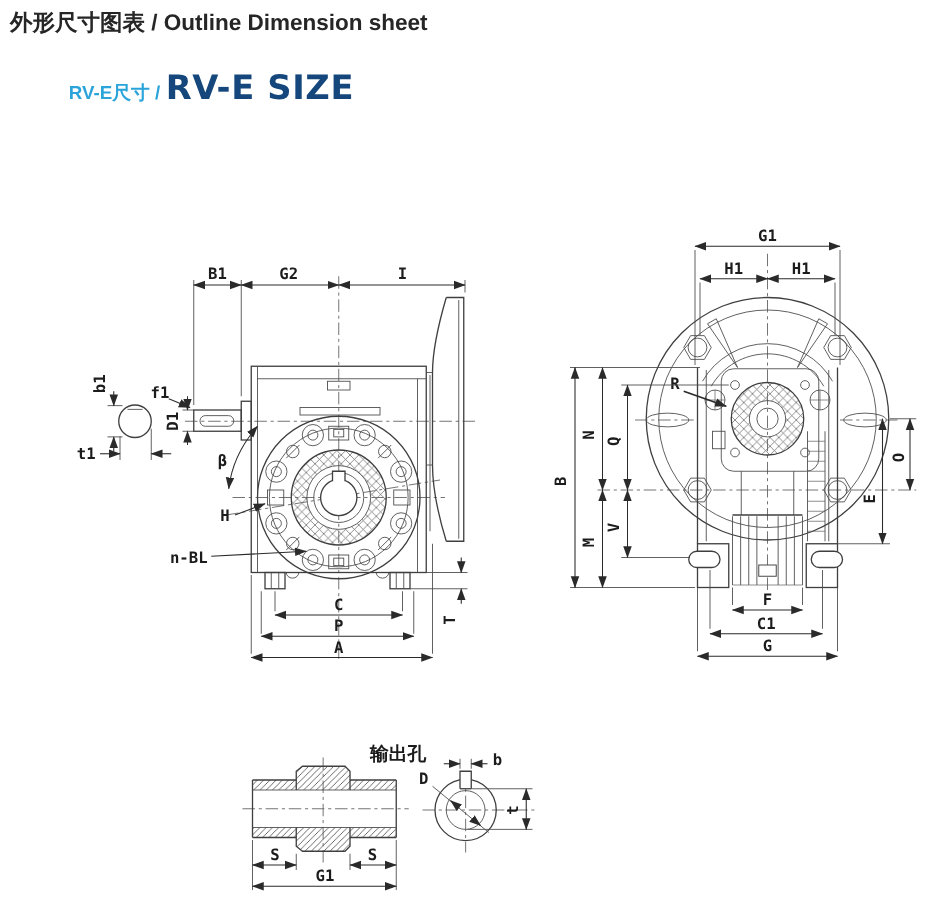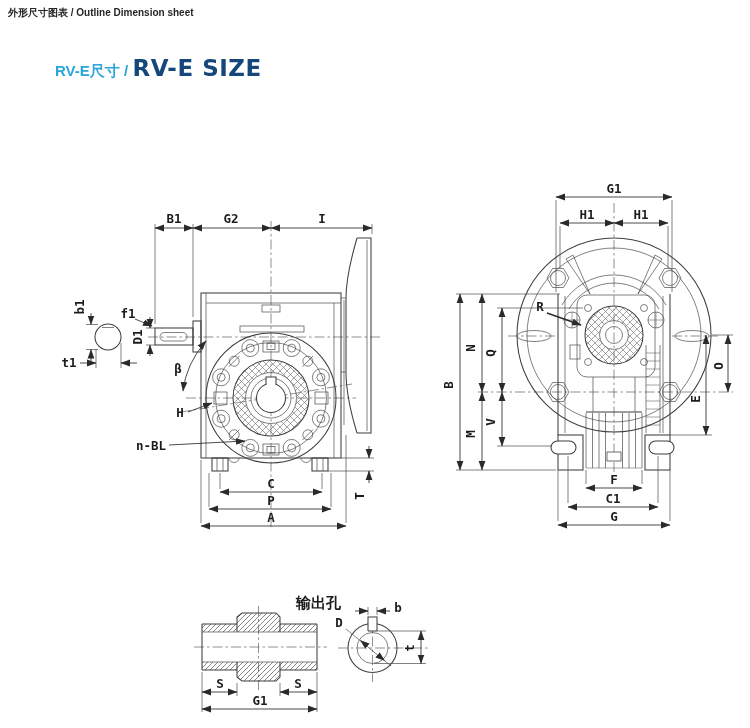--- a/index.html
+++ b/index.html
@@ -1,21 +1,21 @@
 <!DOCTYPE html>
 <html><head>
 <meta charset="utf-8">
 <style>
   html,body{margin:0;padding:0;background:#fff;}
   .page{position:relative;width:750px;height:728px;background:#ffffff;overflow:hidden;
         font-family:"Liberation Sans",sans-serif;}
-  .hdr{position:absolute;left:8px;top:6px;font-weight:bold;font-size:10px;color:#262626;}
+  .hdr{position:absolute;left:8px;top:6px;font-weight:bold;font-size:18px;color:#262626;}
   .ttl{position:absolute;left:55px;top:55px;white-space:nowrap;}
   .ttl-cn{font-weight:bold;font-size:15px;color:#2ba4da;}
-  .ttl-en{font-weight:bold;font-size:23px;color:#15477c;letter-spacing:.5px;font-family:"DejaVu Sans",sans-serif;}
+  .ttl-en{font-weight:bold;font-size:27px;color:#15477c;letter-spacing:.5px;font-family:"DejaVu Sans",sans-serif;}
   svg{position:absolute;left:0;top:0;}
   .ol{stroke:#3f3f3f;stroke-width:1.05;fill:none;}
   .olw{stroke:#3f3f3f;stroke-width:1.05;fill:#ffffff;}
   .tl{stroke:#4a4a4a;stroke-width:.7;fill:none;}
   .tlw{stroke:#4a4a4a;stroke-width:.8;fill:#ffffff;}
   .hl{stroke:#5a5a5a;stroke-width:.55;fill:none;}
   .dim{stroke:#2a2a2a;stroke-width:.85;fill:none;}
   .cl{stroke:#606060;stroke-width:.7;fill:none;stroke-dasharray:10 3 2.5 3;}
   text.lbl{font:bold 12.5px "DejaVu Sans Mono",monospace;fill:#1c1c1c;text-anchor:middle;}
   text.cap{font:bold 15px "DejaVu Sans","Liberation Sans",sans-serif;fill:#1c1c1c;}

